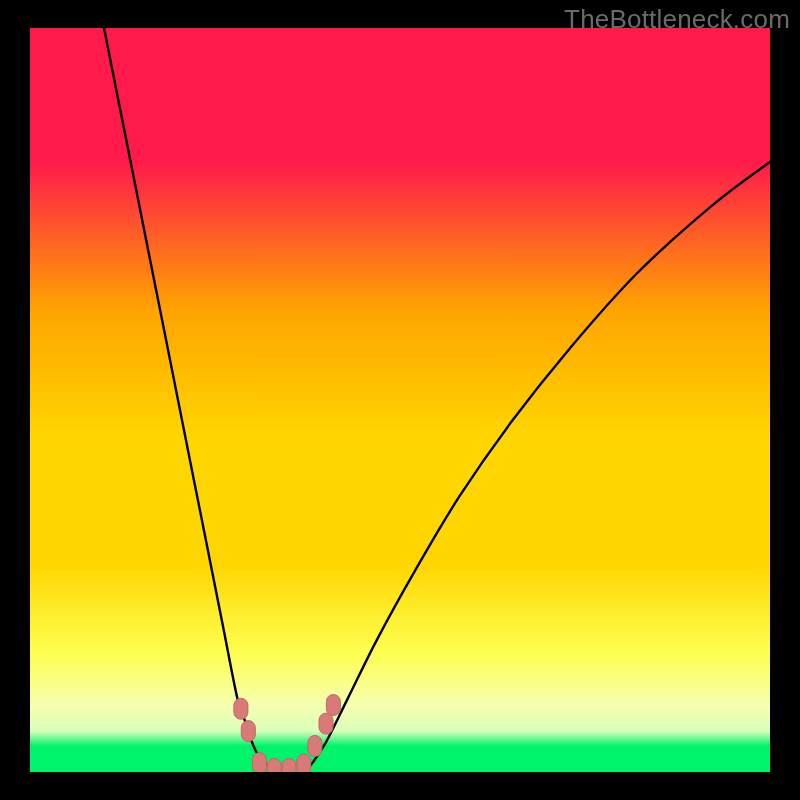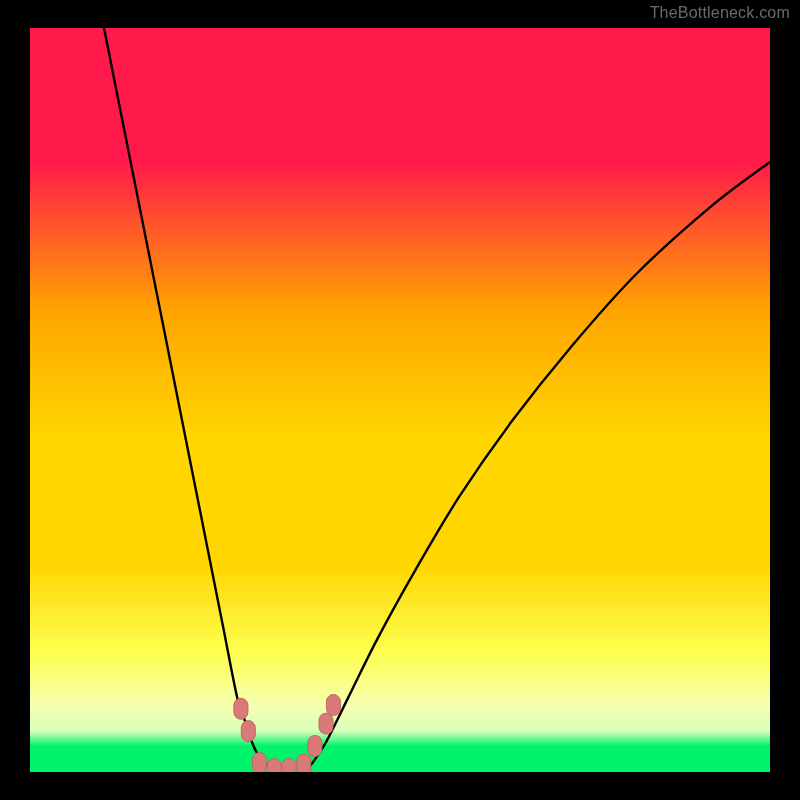--- a/index.html
+++ b/index.html
@@ -17,21 +17,21 @@
     top: 0;
     width: 800px;
     height: 800px;
     background: #000;
   }
   .watermark {
     position: absolute;
     top: 4px;
     right: 10px;
     color: #6a6a6a;
-    font-size: 16px;
+    font-size: 26px;
     font-weight: 500;
     letter-spacing: 0.2px;
     z-index: 10;
   }
   .plot-wrap {
     position: absolute;
     left: 30px;
     top: 28px;
     width: 740px;
     height: 744px;

